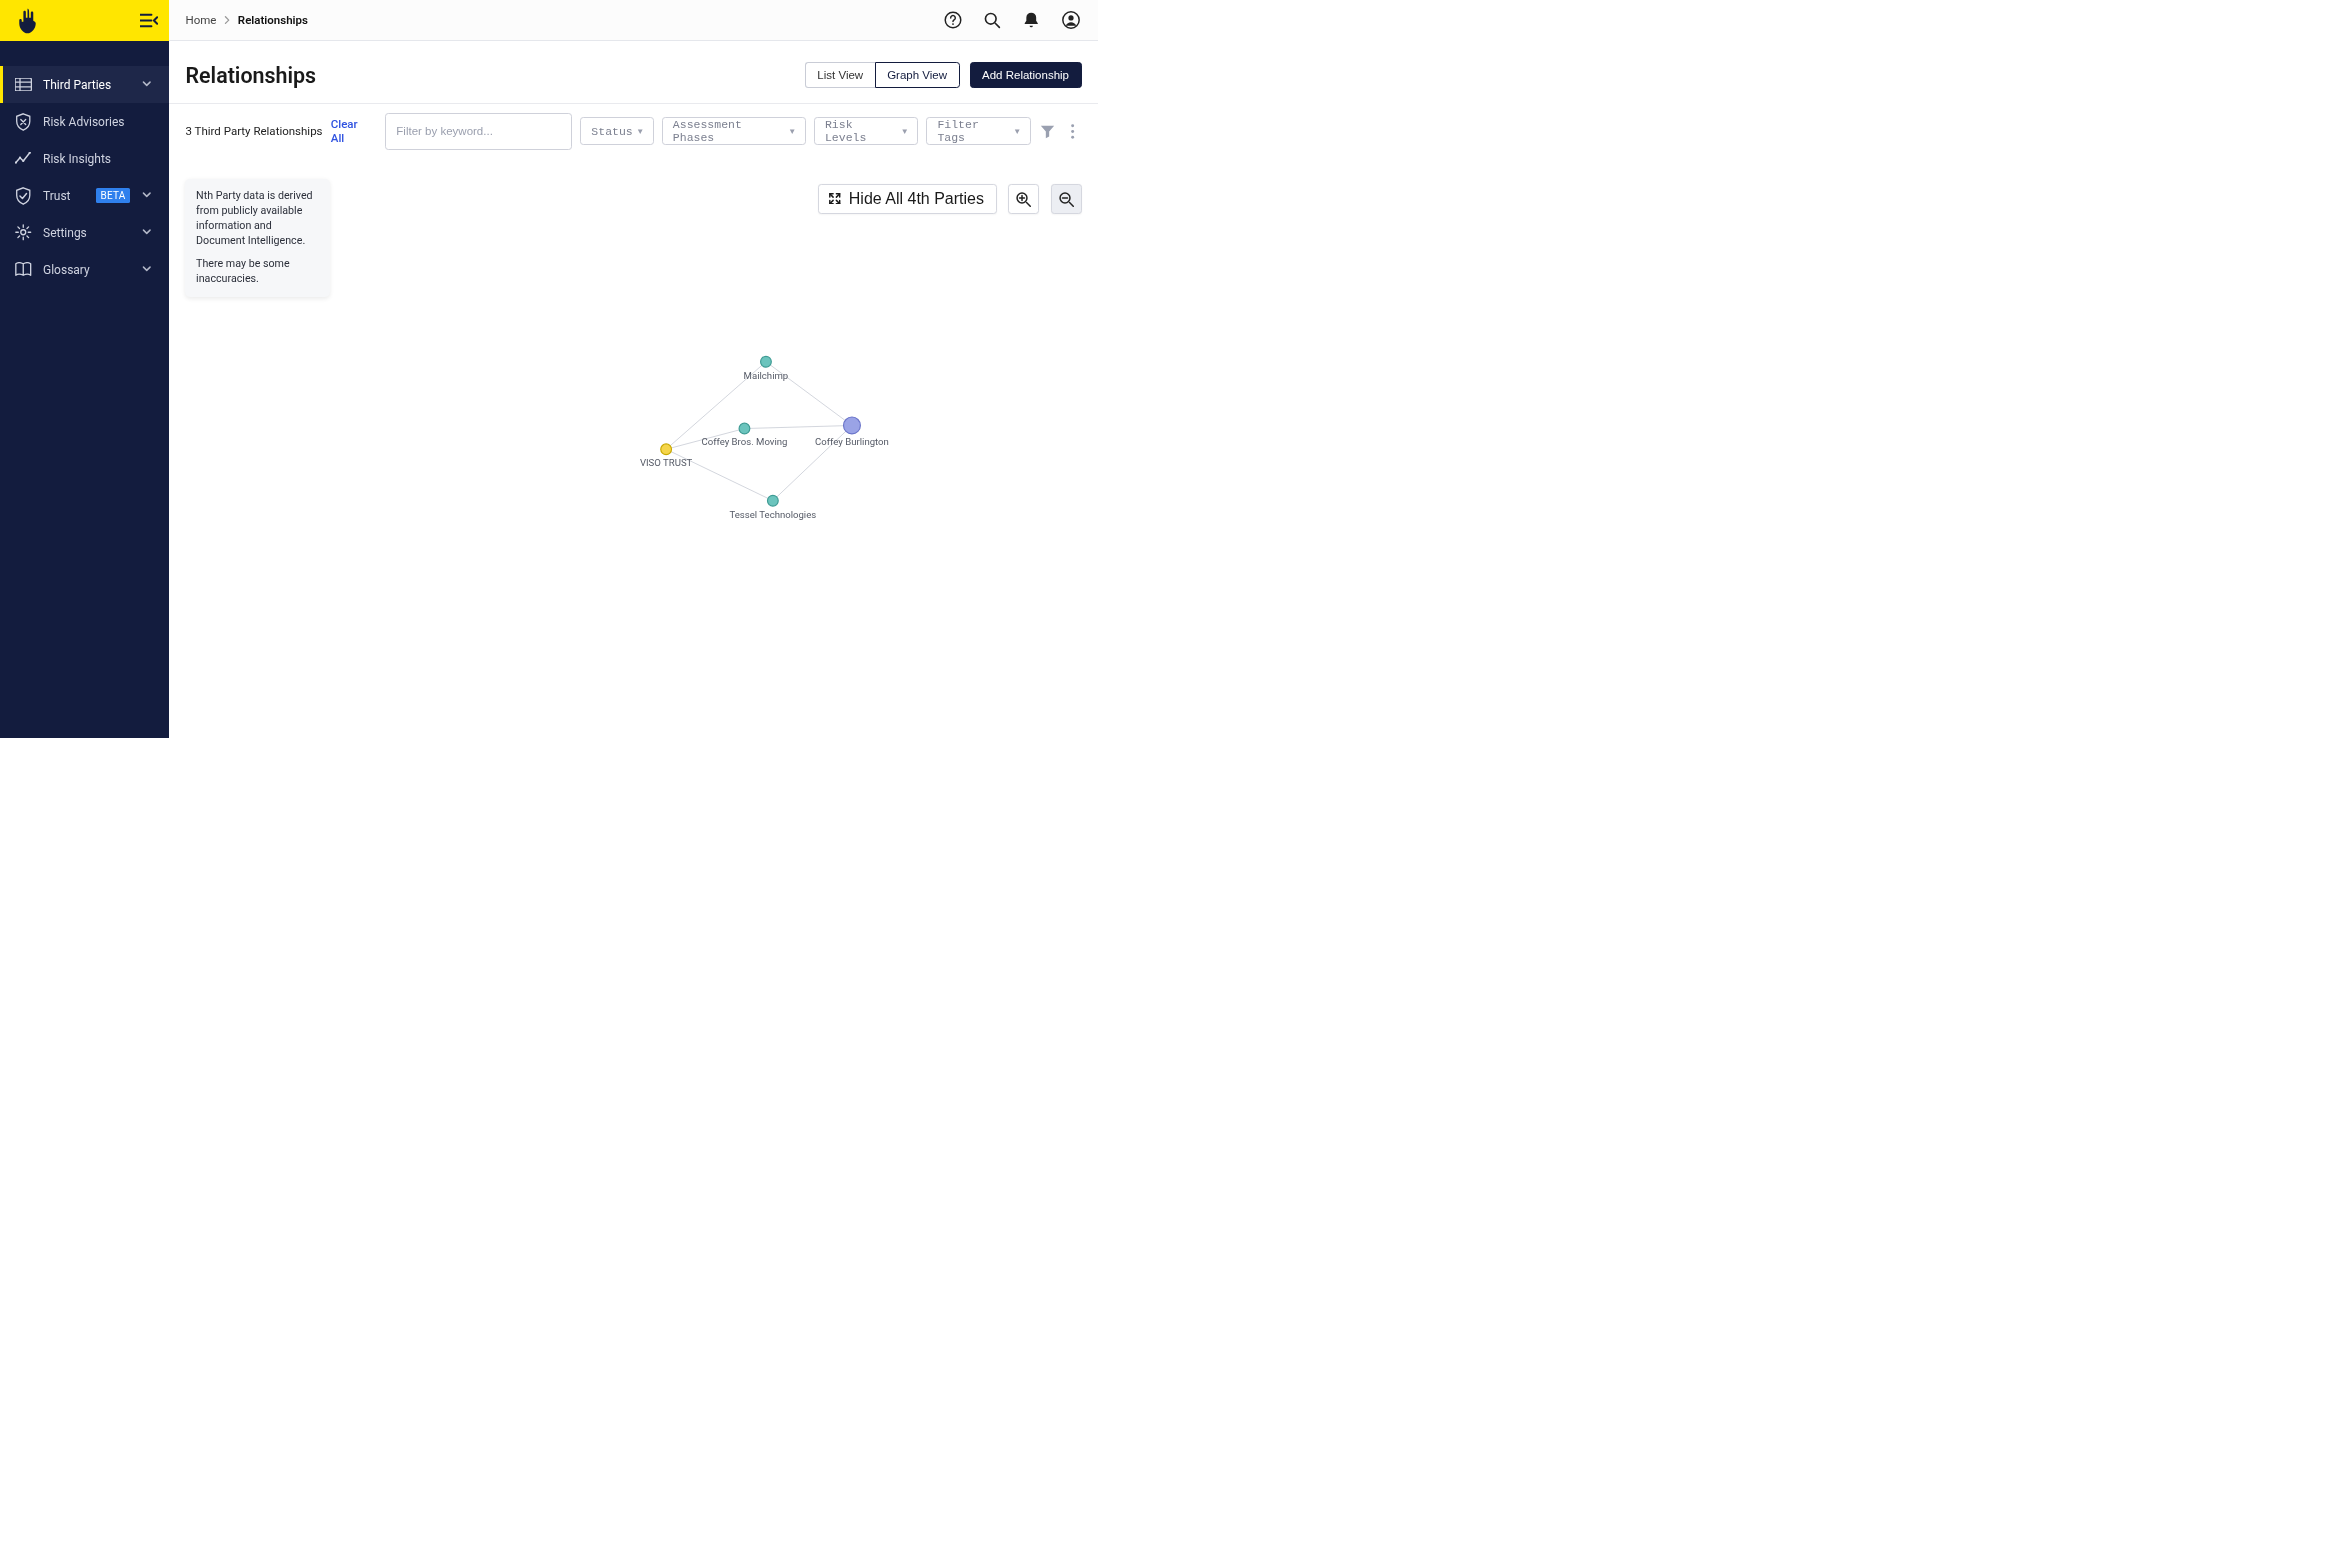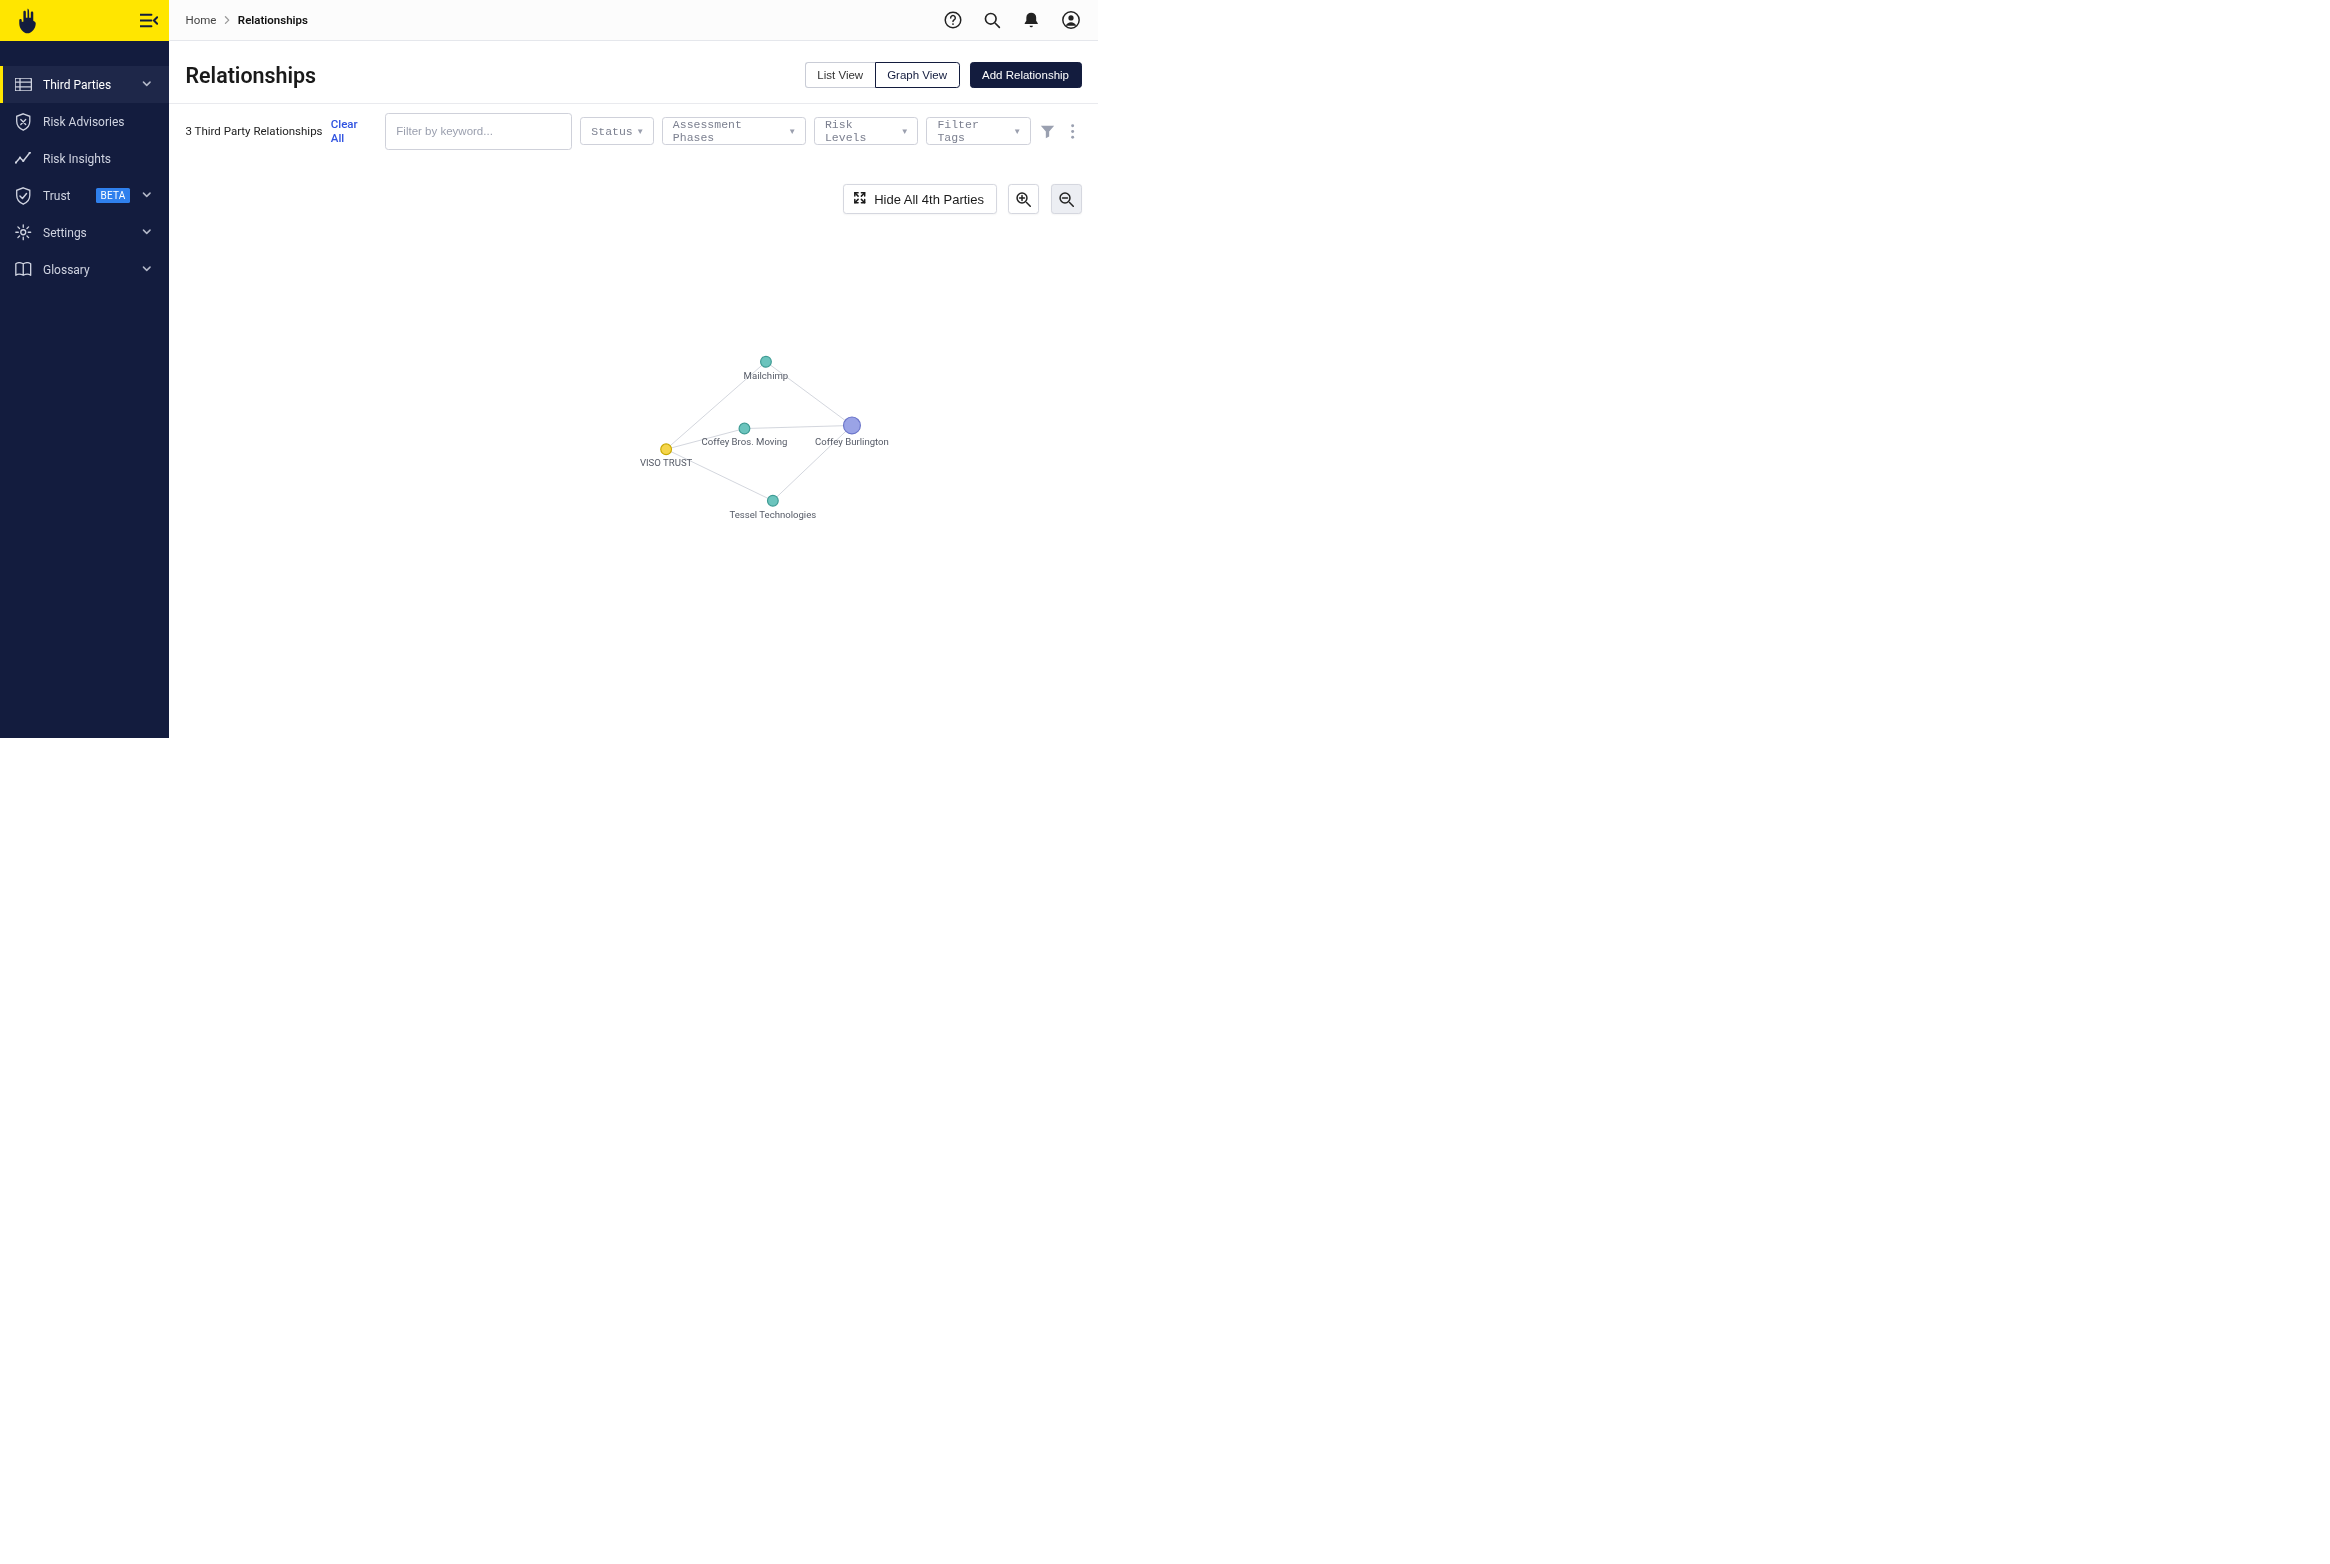--- a/index.html
+++ b/index.html
@@ -199,21 +199,21 @@
     right: 16.5px; top: 5px;
     display:flex; align-items:center; gap: 11.5px;
   }
   .hide-4th {
     height:30px;
     border:0.8px solid #d5d7df;
     border-radius:3.3px;
     background:#fff;
     padding: 0 11.5px 0 10px;
     display:flex; align-items:center; gap:8.2px;
-    font-size:13px; color:#1a1a1a;
+    font-size:16px; color:#1a1a1a;
     cursor:pointer;
     box-shadow: 0 0.8px 1.6px rgba(0,0,0,.04);
   }
   .zoom-btn {
     width:31px; height:30px;
     border:0.8px solid #d5d7df;
     border-radius:3.3px;
     background:#fff;
     display:flex; align-items:center; justify-content:center;
     cursor:pointer;
@@ -423,20 +423,24 @@
       <svg width="3.3" height="15" viewBox="0 0 4 18">
           <circle cx="2" cy="2" r="1.8" fill="#9aa0b0"></circle>
           <circle cx="2" cy="9" r="1.8" fill="#9aa0b0"></circle>
           <circle cx="2" cy="16" r="1.8" fill="#9aa0b0"></circle>
         </svg>
     </span>
   </div>
 
   <div class="canvas">
 
+    <div class="info-card">
+      <p>Nth Party data is derived from publicly available information and Document Intelligence.</p>
+      <p>There may be some inaccuracies.</p>
+    </div>
 
     <div class="canvas-controls">
       <button class="hide-4th">
         <span>
           <svg width="11.5" height="11.5" viewBox="0 0 14 14">
             <path d="M1 5V1h4M13 5V1H9M1 9v4h4M13 9v4H9" fill="none" stroke="#1a1a1a" stroke-width="1.8" stroke-linecap="round" stroke-linejoin="round" transform="rotate(180 7 7)"></path>
             <path d="M5 1L1 5M9 1l4 4M5 13l-4-4M9 13l4-4" stroke="none"></path>
             <path d="M5 5L1 1M9 5l4-4M5 9l-4 4M9 9l4 4" fill="none" stroke="#1a1a1a" stroke-width="1.8" stroke-linecap="round"></path>
           </svg>
         </span>

